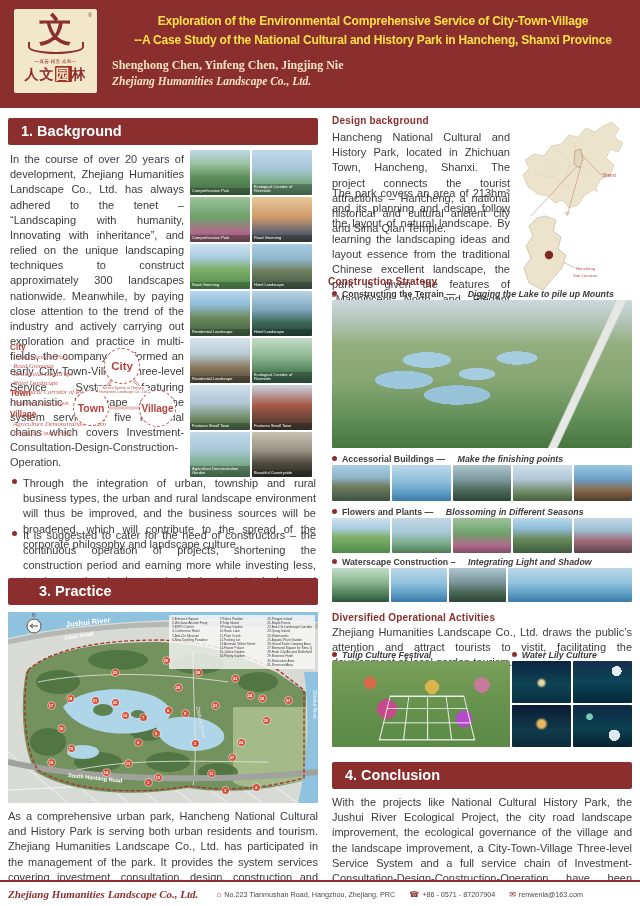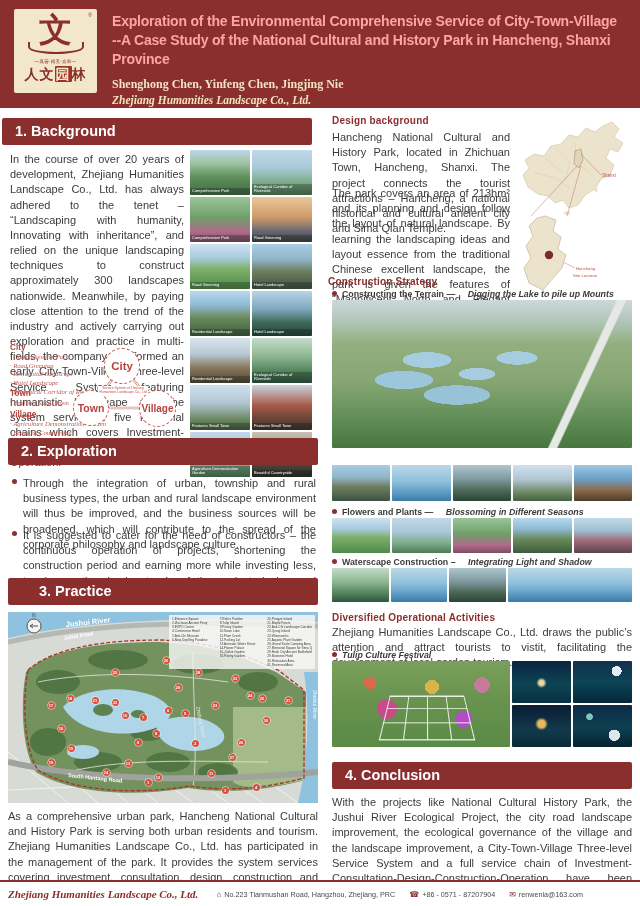--- a/index.html
+++ b/index.html
@@ -9,21 +9,21 @@
   
   .header { position:absolute; left:0; top:0; width:640px; height:108px; background:#8a2e2e; }
   .logo { position:absolute; left:14px; top:9px; width:83px; height:84px; background:#f2e7c9; border-radius:2px; text-align:center; padding-top:3px; }
   .logo .reg { position:absolute; right:5px; top:3px; font-size:5px; color:#8a2e2e; }
   .logo .glyph { font-family:"DejaVu Serif", serif; font-size:33px; line-height:36px; color:#8a2e2e; font-weight:bold; }
   .logo .arc { width:56px; height:12px; margin:-6px auto 0; border:2px solid #8a2e2e; border-top:none; border-radius:0 0 56px 56px / 0 0 14px 14px; }
   .logo .tagline { font-size:4.6px; color:#8a2e2e; margin-top:5px; letter-spacing:.2px; }
   .logo .zh-name { font-size:14px; font-weight:bold; color:#8a2e2e; margin-top:2px; letter-spacing:1px; }
   .logo .zh-name .boxed { background:#a33226; color:#f2e7c9; padding:0 1px; border-radius:1px; }
   .title-block { position:absolute; left:112px; top:12px; width:522px; }
-  .title-line { color:#fca5a5; font-weight:bold; font-size:14px; letter-spacing:-0.2px; line-height:19px; }
+  .title-line { color:#fde047; font-weight:bold; font-size:12px; letter-spacing:-0.2px; line-height:19px;text-align:center; }
   .authors { margin-top:8px; color:#f3e3c0; font-family:"Liberation Serif", serif; font-weight:bold; font-size:12px; }
   .affiliation { margin-top:2px; color:#f3e3c0; font-family:"Liberation Serif", serif; font-weight:bold; font-style:italic; font-size:11.5px; }
 
   
   .sec-bar { position:absolute; background:#8a2e2e; color:#fff; font-weight:bold; font-size:14.5px; line-height:27px; height:27px; padding-left:13px; border-radius:2px; }
 
   
   .body-text { color:#3b3b3b; font-size:11px; line-height:1.38; text-align:justify; }
 
   
@@ -135,21 +135,21 @@
       <div class="zh-name"><span>人文</span><span class="boxed">园</span><span>林</span></div>
     </div>
     <div class="title-block">
       <div class="title-line">Exploration of the Environmental Comprehensive Service of City-Town-Village</div>
       <div class="title-line">--A Case Study of the National Cultural and History Park in Hancheng, Shanxi Province</div>
       <div class="authors">Shenghong Chen, Yinfeng Chen, Jingjing Nie</div>
       <div class="affiliation">Zhejiang Humanities Landscape Co., Ltd.</div>
     </div>
   </div>
 
-  <div class="sec-bar" style="left:2px; top:118px; width:310px;">1. Background</div>
+  <div class="sec-bar" style="left:8px; top:118px; width:310px;">1. Background</div>
 
   <div class="bg-text body-text">In the course of over 20 years of development, Zhejiang Humanities Landscape Co., Ltd. has always adhered to the tenet – “Landscaping with humanity, Innovating with inheritance”, and relied on the unique landscaping techniques to construct approximately 300 landscapes nationwide. Meanwhile, by paying close attention to the trend of the industry and actively carrying out exploration and practice in multi-fields, the company has formed an early City-Town-Village Three-level Service System featuring humanistic Landscape and the system service of five industrial chains which covers Investment-Consultation-Design-Construction-Operation.</div>
 
   <div class="cat-block" style="top:343px;">
     <div class="cat-label">City</div>
     <div class="cat-items">
         <div>Comprehensive Park</div>
         <div>Road Greening</div>
         <div>Residential Landscape</div>
         <div>Hotel Landscape</div>
@@ -225,21 +225,20 @@
         <span class="cap">Features Small Town</span>
       </div>
     <div class="ph g-field">
         <span class="cap">Agriculture Demonstration Garden</span>
       </div>
     <div class="ph g-dusk">
         <span class="cap">Beautiful Countryside</span>
       </div>
   </div>
 
-  <div class="sec-bar" style="left:8px; top:438px; width:310px;">2. Exploration</div>
   <div class="bullet-item body-text" style="top:476px;">Through the integration of urban, township and rural business types, the urban and rural landscape environment will thus be improved, and the business sources will be broadened, which will contribute to the spread of the corporate philosophy and landscape culture.</div>
   <div class="bullet-item body-text" style="top:528px;">It is suggested to cater for the need of constructors – the continuous operation of projects, shortening the construction period and earning more while investing less, to change the dominant role of the project design and construction, improving the whole industry chain service.</div>
 
   <div class="sec-bar" style="left:8px; top:578px; width:310px;padding-left:31px;">3. Practice</div>
 
   <div class="practice-map">
     <svg width="310" height="191" viewBox="0 0 310 191">
       <rect width="310" height="191" fill="#d8dad6"></rect>
       <g stroke="#ffffff" stroke-width="1" opacity="0.65">
         <path d="M0,140 L60,191"></path>
@@ -396,20 +395,21 @@
     <circle cx="34" cy="137" r="4.2" fill="#7e2a24"></circle>
     <text x="61" y="152" font-size="4.2" fill="#b5534a">Hancheng</text>
     <text x="58" y="159" font-size="4.2" fill="#b5534a">Site Location</text>
   </svg>
 
   <div class="r-head" style="left:328px; top:276px;">Construction Strategy</div>
 
   <div class="strat-cap" style="top:289px;"><span class="dot"></span><span>Constructing the Terrain — </span><span class="strat-tail">Digging the Lake to pile up Mounts</span></div>
   <div class="ph g-bigaerial" style="position:absolute; left:332px; top:300px; width:300px; height:148px;"></div>
 
+  <div class="strat-cap" style="top:454px;"><span class="dot"></span><span>Accessorial Buildings — </span><span class="strat-tail">Make the finishing points</span></div>
   <div class="photo-row" style="top:465px; height:36px;">
     <div class="ph g-courtyard" style="height:36px;"></div>
     <div class="ph g-lake" style="height:36px;"></div>
     <div class="ph g-rock" style="height:36px;"></div>
     <div class="ph g-laketown" style="height:36px;"></div>
     <div class="ph g-temple" style="height:36px;"></div>
   </div>
 
   <div class="strat-cap" style="top:507px;"><span class="dot"></span><span>Flowers and Plants — </span><span class="strat-tail">Blossoming in Different Seasons</span></div>
   <div class="photo-row" style="top:518px; height:35px;">
@@ -423,21 +423,21 @@
   <div class="strat-cap" style="top:557px;"><span class="dot"></span><span>Waterscape Construction – </span><span class="strat-tail">Integrating Light and Shadow</span></div>
   <div class="photo-row" style="top:568px; height:34px;">
     <div class="ph g-wetland" style="height:34px;"></div>
     <div class="ph g-lake" style="height:34px;"></div>
     <div class="ph g-rock" style="height:34px;"></div>
     <div class="ph wide g-lake" style="height:34px;"></div>
   </div>
 
   <div class="r-head" style="left:332px; top:612px;">Diversified Operational Activities</div>
   <div class="body-text" style="position:absolute; left:332px; top:625px; width:300px;">Zhejiang Humanities Landscape Co., Ltd. draws the public’s attention and attract tourists to vistit, facilitating the development of local garden tourism.</div>
-  <div style="position:absolute; left:332px; top:650px; width:300px; display:flex;flex-direction:column;">
+  <div style="position:absolute; left:332px; top:650px; width:300px; display:flex;">
     <div class="festival-label" style="width:180px;"><span class="dot"></span><span>Tulip Culture Festival</span></div>
     <div class="festival-label"><span class="dot"></span><span>Water Lily Culture Festival</span></div>
   </div>
   <div class="ph g-tulip" style="position:absolute; left:332px; top:661px; width:178px; height:86px;"></div>
   <div style="position:absolute; left:512px; top:661px; width:120px; height:86px; display:grid; grid-template-columns:1fr 1fr; gap:2px;">
     <div class="ph g-night-a" style="height:42px;"></div>
     <div class="ph g-night-b" style="height:42px;"></div>
     <div class="ph g-night-c" style="height:42px;"></div>
     <div class="ph g-night-d" style="height:42px;"></div>
   </div>

